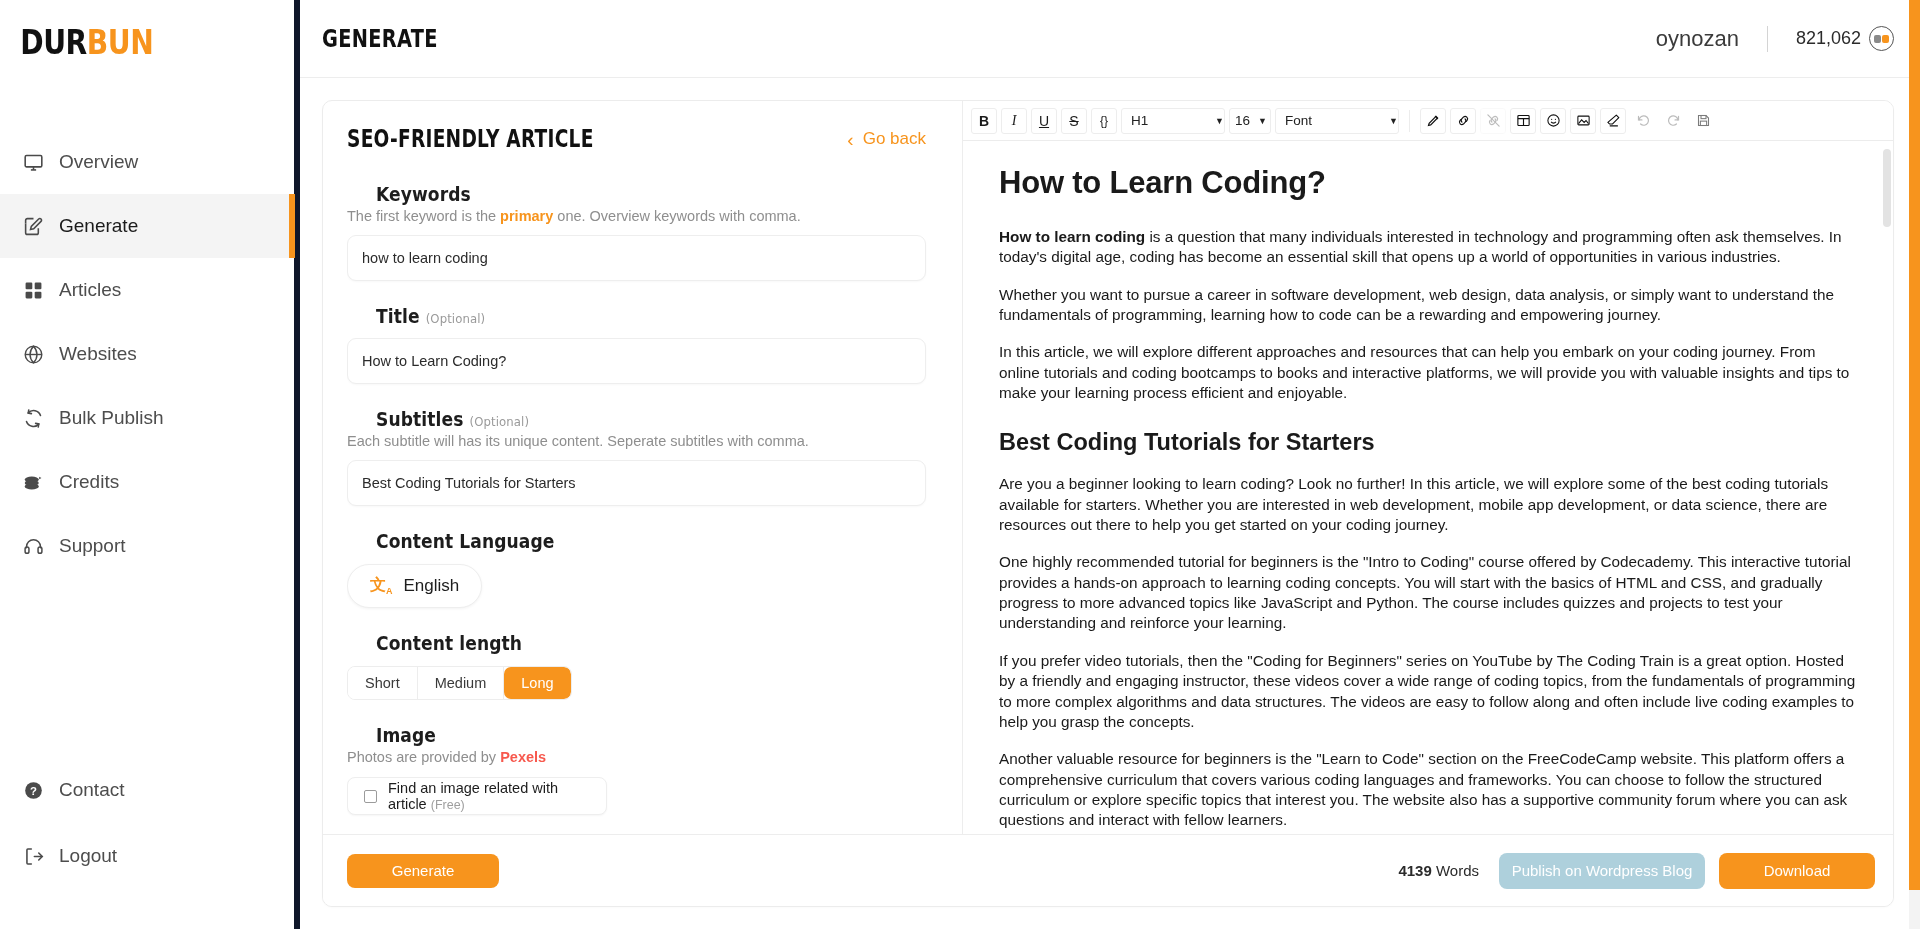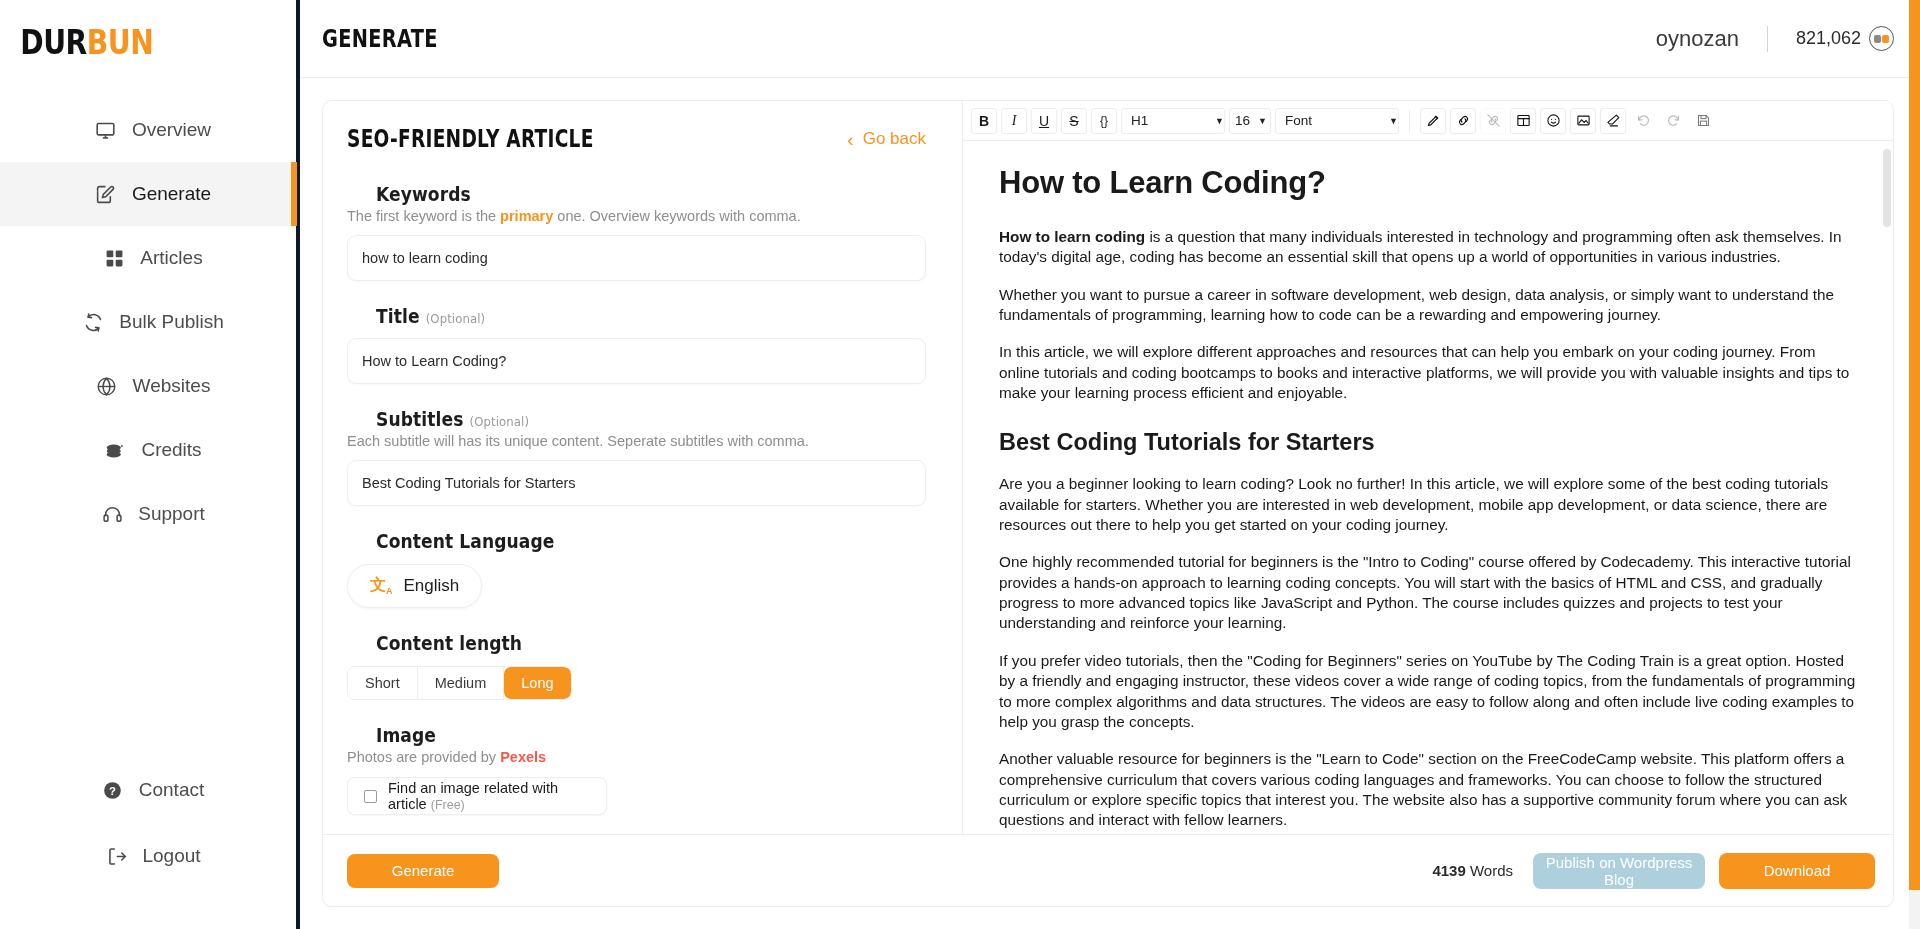--- a/index.html
+++ b/index.html
@@ -8,41 +8,41 @@
     font-family: "Liberation Sans", sans-serif;
     background: #ffffff;
     overflow: hidden;
   }
   body { display: flex; }
 
   
   #sidebar {
     width: 300px; height: 929px;
     background: #ffffff;
-    border-right: 4px solid #0f172a;
+    border-right: 6px solid #0f172a;
     flex: 0 0 300px;
     position: relative;
-    display: flex; flex-direction: column;
+    display: flex; flex-direction: column; gap: 32px;
   }
   .logo {
     font-size: 34px; font-weight: 800; letter-spacing: -0.5px;
     padding: 22px 0 0 22px;
     font-family: "DejaVu Sans", sans-serif;
     font-stretch: condensed;
     transform: scaleX(0.92); transform-origin: left center;
   }
   .logo .dur { color: #111111; }
   .logo .bun { color: #F7941D; }
 
   .nav { margin-top: 36px; }
   .nav-item {
     display: flex; align-items: center; gap: 15px;
-    height: 64px; padding-left: 10px;
+    height: 64px; padding-left: 22px;
     color: #4d4d4d; font-size: 19px;
-    position: relative; cursor: pointer; justify-content: center;
+    position: relative; cursor: pointer;
   }
   .nav-item.active {
     background: #f4f4f4; color: #1a1a1a;
   }
   .nav-item.active::after {
     content: ""; position: absolute; right: -1px; top: 0;
     width: 6px; height: 100%; background: #F7941D;
   }
   .nav-icon {
     width: 22px; height: 22px;
@@ -261,21 +261,21 @@
   }
   .footer-left { width: 640px; flex: 0 0 640px; padding-left: 24px; display:flex; align-items:center;}
   .footer-right { flex: 1; display: flex; align-items: center; justify-content: flex-end; padding-right: 18px; gap: 14px; }
   .btn {
     height: 36px; border-radius: 8px; border: none;
     display: flex; align-items: center; justify-content: center;
     font-size: 15px; cursor: pointer; font-family: "Liberation Sans", sans-serif;
   }
   .btn-generate { width: 152px; background: #F7941D; color: #fff; height: 34px; }
   .btn-download { width: 156px; background: #F7941D; color: #fff; }
-  .btn-publish { width: 172px; background: #aed0dc; color: #ffffff; }
+  .btn-publish { width: 206px; background: #aed0dc; color: #ffffff; }
   .words { font-size: 15px; color: #2b2b2b; margin-right: 6px; }
   .words b { font-weight: 700; }
 
   
   #page-scroll {
     position: absolute; right: 0; top: 0; width: 11px; height: 929px;
     background: #f3f3f3;
   }
   #page-scroll .thumb {
     position: absolute; top: 0; left: 0; width: 11px; height: 890px;
@@ -320,39 +320,39 @@
             <rect x="13.5" y="2" width="8.5" height="8.5" rx="1.4"></rect>
             <rect x="2" y="13.5" width="8.5" height="8.5" rx="1.4"></rect>
             <rect x="13.5" y="13.5" width="8.5" height="8.5" rx="1.4"></rect>
           </svg>
       </span>
       <span>Articles</span>
     </div>
 
     <div class="nav-item">
       <span class="nav-icon">
+        <svg width="21" height="21" viewBox="0 0 24 24" fill="none" stroke="currentColor" stroke-width="1.6">
+            <circle cx="12" cy="12" r="9.5"></circle>
+            <path d="M2.5 12h19"></path>
+            <path d="M12 2.5c2.6 2.8 4 6 4 9.5s-1.4 6.7-4 9.5c-2.6-2.8-4-6-4-9.5s1.4-6.7 4-9.5z"></path>
+          </svg>
+      </span>
+      <span>Websites</span>
+    </div>
+
+    <div class="nav-item">
+      <span class="nav-icon">
         <svg width="21" height="21" viewBox="0 0 24 24" fill="none" stroke="currentColor" stroke-width="1.8" stroke-linecap="round">
             <path d="M20 8.5A8.3 8.3 0 0 0 6 5.6"></path>
             <path d="M4 15.5A8.3 8.3 0 0 0 18 18.4"></path>
             <path d="M6.6 2.2 6 5.8l3.6.6"></path>
             <path d="M17.4 21.8l.6-3.6-3.6-.6"></path>
           </svg>
       </span>
       <span>Bulk Publish</span>
-    </div>
-
-    <div class="nav-item">
-      <span class="nav-icon">
-        <svg width="21" height="21" viewBox="0 0 24 24" fill="none" stroke="currentColor" stroke-width="1.6">
-            <circle cx="12" cy="12" r="9.5"></circle>
-            <path d="M2.5 12h19"></path>
-            <path d="M12 2.5c2.6 2.8 4 6 4 9.5s-1.4 6.7-4 9.5c-2.6-2.8-4-6-4-9.5s1.4-6.7 4-9.5z"></path>
-          </svg>
-      </span>
-      <span>Websites</span>
     </div>
 
     <div class="nav-item">
       <span class="nav-icon">
         <svg width="21" height="21" viewBox="0 0 24 24" fill="currentColor">
             <ellipse cx="10" cy="16.5" rx="8" ry="3.4"></ellipse>
             <ellipse cx="10" cy="12.5" rx="8" ry="3.4"></ellipse>
             <ellipse cx="10" cy="8.6" rx="8" ry="3.4"></ellipse>
             <path d="M18.5 5.5l2.6 1.4-2.6 1.5z"></path>
           </svg>

